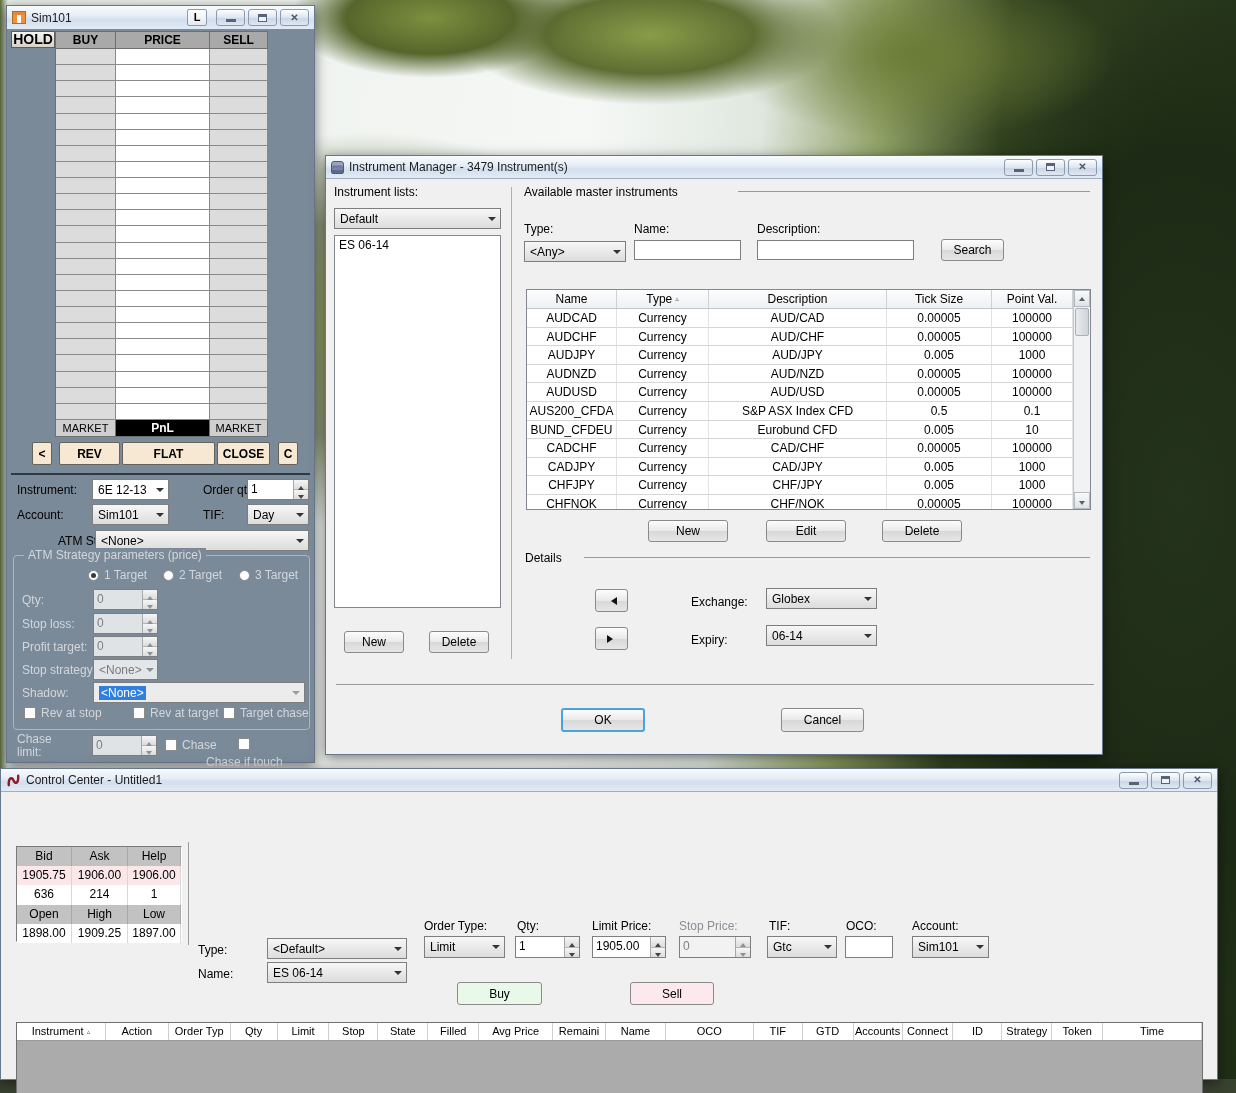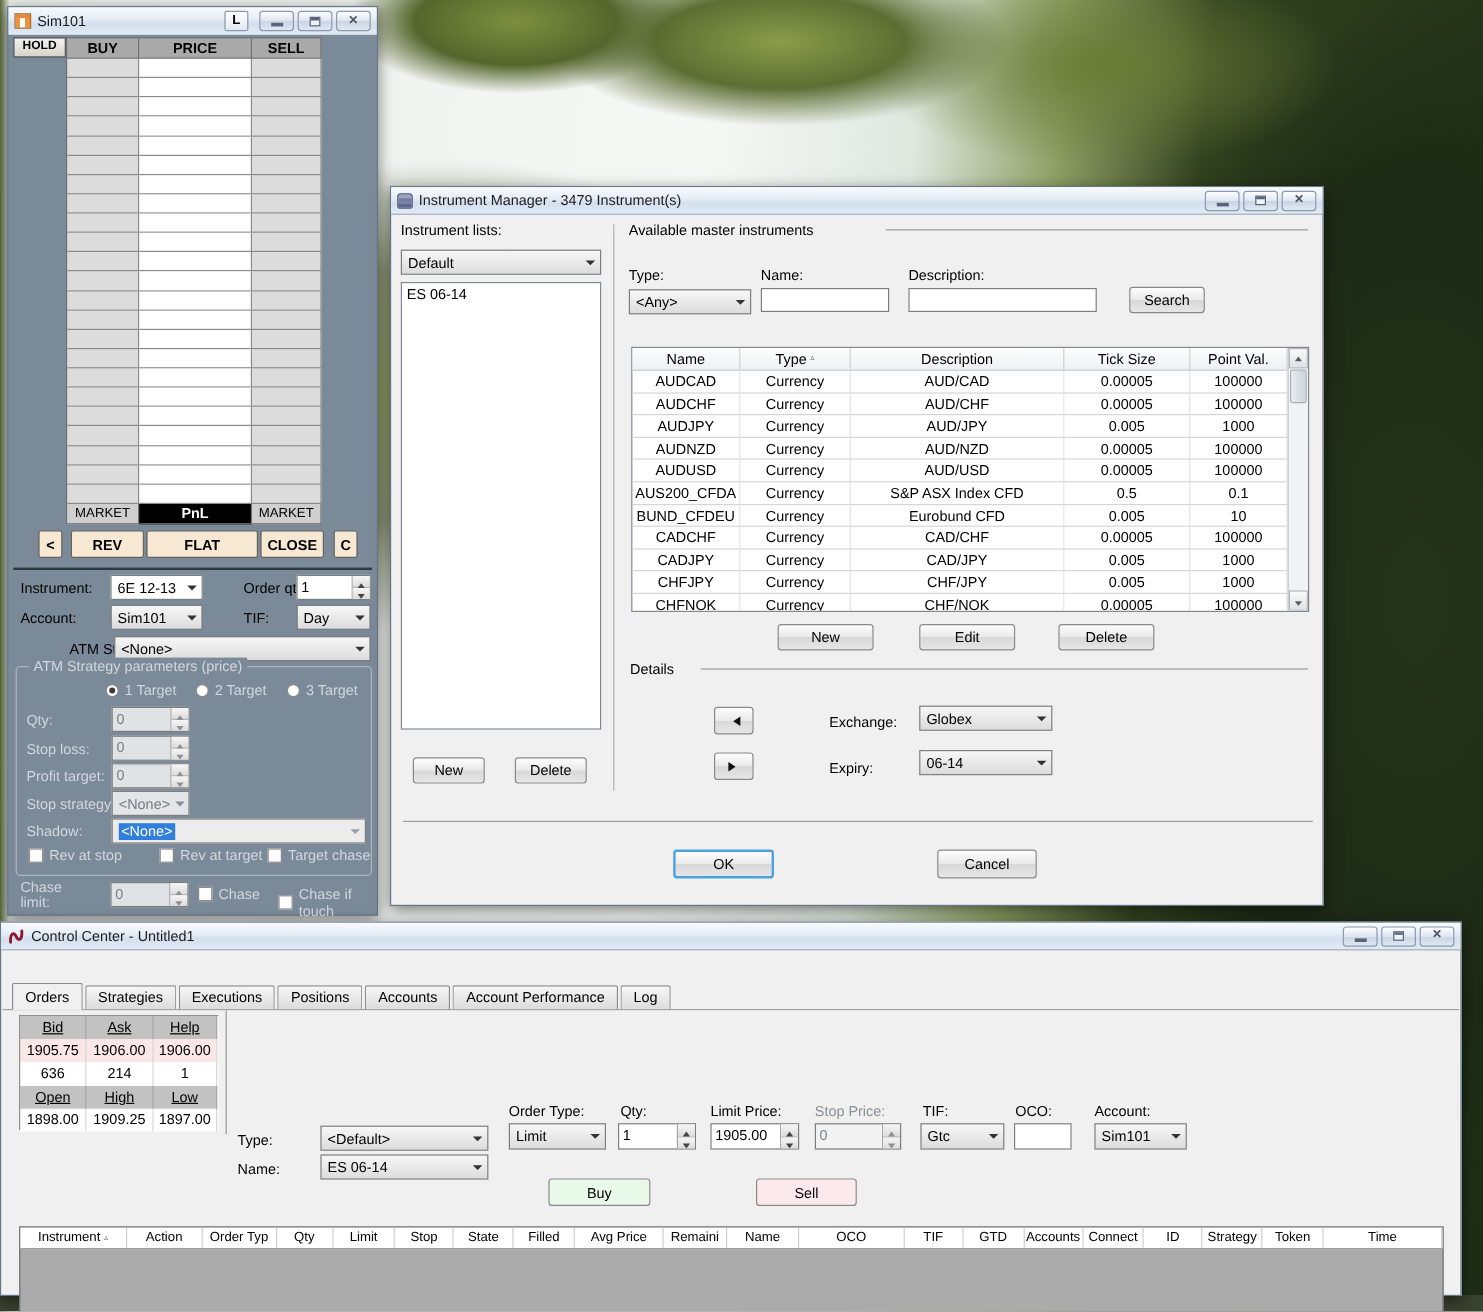--- a/index.html
+++ b/index.html
@@ -60,21 +60,21 @@
   
   #dom-window { left:6px; top:5px; width:309px; height:758px; background:#7b8a99; }
   #dom-window .titlebar { border-bottom:none; }
   #dom-icon { width:14px; height:13px; border:1px solid #a5702a;
     background:linear-gradient(90deg,#f0923c 0 4px,#fff 4px 8px,#f0923c 8px 12px,#fff 12px); box-shadow:inset 0 3px 0 #e8873a; }
   .lbtn { width:20px; height:17px; background:linear-gradient(#fff,#e4e9f0); border:1px solid #8c9aae; border-radius:2px;
     font-size:11px; font-weight:bold; text-align:center; line-height:15px; margin-left:auto; }
   #dom-window .wbtns { margin-left:4px; }
   #dom-body { position:relative; height:734px; }
   #hold-btn { position:absolute; left:4px; top:2px; width:44px; height:17px; background:linear-gradient(#f4f3f0,#d7d3cb);
-    border:1px solid #5c5c5c; font-weight:bold; font-size:10px; text-align:center; line-height:14px; }
+    border:1px solid #5c5c5c; font-weight:bold; font-size:14px; text-align:center; line-height:14px; }
   #ladder { position:absolute; left:48px; top:2px; width:213px; border-left:1px solid #6f6f6f; border-top:1px solid #6f6f6f; }
   .lheadrow, .lrow, .mrow { display:grid; grid-template-columns:60px 94px 58px; }
   .lhead { background:#a9a9a9; font-weight:bold; font-size:12px; text-align:center; line-height:16px; height:17px;
     border-right:1px solid #6f6f6f; border-bottom:1px solid #6f6f6f; }
   .lrow { height:16.13px; }
   .lcell { border-right:1px solid #8a8a8a; border-bottom:1px solid #8a8a8a; }
   .lcell.buy, .lcell.sell { background:#dcdcdc; }
   .lcell.price { background:#ffffff; }
   .mrow { height:17px; }
   .mcell { background:#cfcfcf; font-size:11px; text-align:center; line-height:16px;
@@ -138,21 +138,21 @@
   #cc-menubar .mitem { padding:3px 9px; font-size:12px; }
   #cc-tabs { position:absolute; left:1px; top:50px; right:1px; height:23px; display:flex; align-items:flex-end; padding-left:8px; border-bottom:1px solid #919191; }
   .tab { height:20px; padding:2px 10px 0; margin-right:2px; font-size:12px; background:linear-gradient(#f7f7f7,#dcdcdc);
     border:1px solid #8a8a8a; border-bottom:none; border-radius:2px 2px 0 0; }
   .tab:first-child { height:23px; padding-top:4px; background:#f0f0f0; margin-bottom:-1px; border-bottom:1px solid #f0f0f0; }
   #cc-content { position:absolute; left:1px; top:73px; right:1px; bottom:1px; background:#f0f0f0; }
 
   #mkt-panel { position:absolute; left:14px; top:4px; width:166px; height:96px; border:1px solid #7a7a7a; border-right-color:#fff; border-bottom-color:#fff; }
   .mktrow { display:grid; grid-template-columns:55px 56px 53px; height:19.2px; }
   .mktrow span { font-size:12px; text-align:center; line-height:19px; border-right:1px solid #d8d8d8; overflow:hidden; }
-  .mktrow.hdr { background:#c2c2c2;text-decoration:underline; }
+  .mktrow.hdr { background:#c2c2c2; }
   .mktrow.hdr span { border-right:1px solid #a8a8a8; }
   .mktrow.quote { background:#fbe7e7; }
   .mktrow.plain { background:#fff; }
   #entry-panel { position:absolute; left:186px; top:0px; width:1015px; height:103px; border-left:1px solid #9a9a9a; }
 
   #buy-btn { background:#e9f9e9; border:1px solid #8a8a8a; }
   #sell-btn { background:#fce9ee; border:1px solid #8a8a8a; }
 
   #orders-grid { position:absolute; left:14px; top:180px; width:1187px; height:100px; border:1px solid #6f6f6f; background:#ababab; }
   #orders-header { display:flex; height:18px; background:#fff; border-bottom:1px solid #9a9a9a; }
@@ -435,21 +435,21 @@
           <span class="up"></span>
           <span class="dn"></span>
         </span>
     </div>
     <div id="chase-cbx-row">
 
     <label class="citem cc2" style="left: 158px; top: 709px;">
           <span class="cbx"></span>
           <span>Chase</span>
         </label>
-        <label class="citem cc2" style="left: 225px; top: 709px;">
+        <label class="citem cc2" style="left: 199px; top: 709px; flex-direction: column;">
           <span class="cbx"></span>
           <span>Chase if touch</span>
         </label>
       </div>
   </div>
 </section>
 
 <section class="win" id="im-window">
   <div class="titlebar">
     <span id="im-icon"></span>
@@ -628,30 +628,20 @@
           <span class="g-min"></span>
         </span>
       <span class="wbtn">
           <span class="g-max"></span>
         </span>
       <span class="wbtn">
           <span class="g-close">✕</span>
         </span>
     </span>
   </div>
-  <div id="cc-tabs">
-
-  <div class="tab">Orders</div>
-      <div class="tab">Strategies</div>
-      <div class="tab">Executions</div>
-      <div class="tab">Positions</div>
-      <div class="tab">Accounts</div>
-      <div class="tab">Account Performance</div>
-      <div class="tab">Log</div>
-    </div>
   <div id="cc-content">
     <div id="mkt-panel">
       <div class="mktrow hdr">
           <span>Bid</span>
           <span>Ask</span>
           <span>Help</span>
         </div>
       <div class="mktrow quote">
           <span>1905.75</span>
           <span>1906.00</span>

